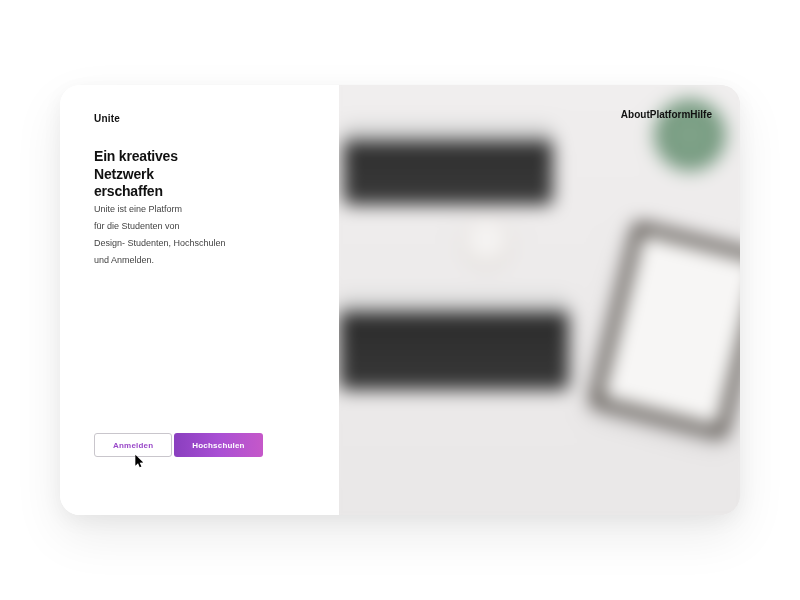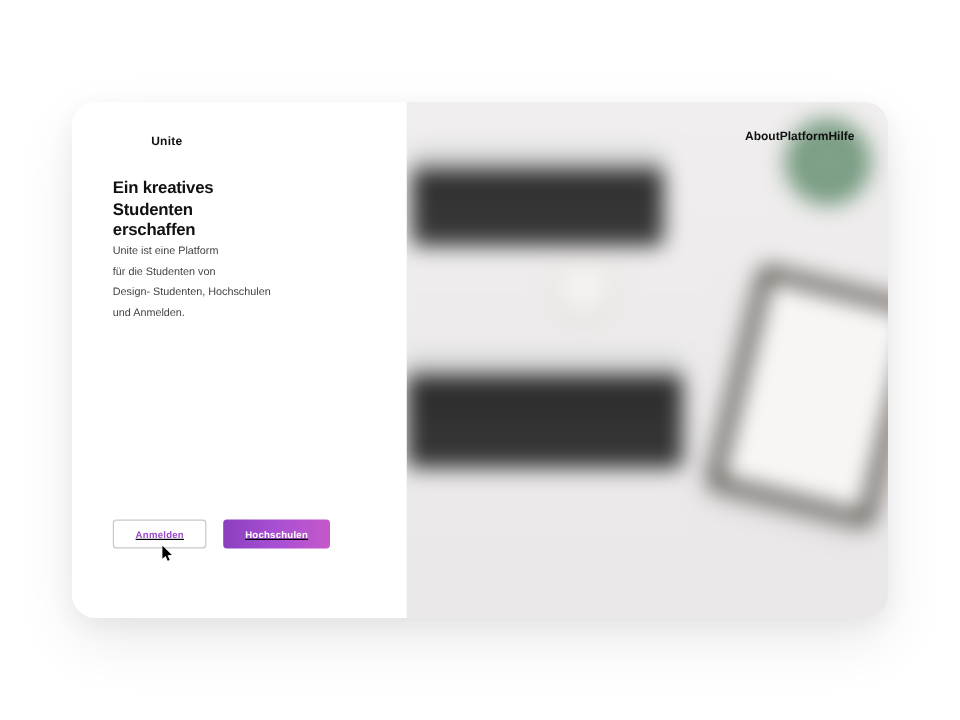--- a/index.html
+++ b/index.html
@@ -91,21 +91,20 @@
     color: #111;
     z-index: 5;
   }
   .nav a { cursor: pointer; }
 
   .logo {
     font-size: 10px;
     font-weight: 700;
     color: #111;
     letter-spacing: 0.2px;
-    margin-left: 32px;
   }
 
   .headline {
     margin-top: 24px;
     font-size: 14px;
     line-height: 1.25;
     font-weight: 700;
     color: #111;
     letter-spacing: -0.2px;
   }
@@ -115,23 +114,22 @@
     line-height: 1.9;
     color: #444;
     max-width: 200px;
   }
 
   .cta-row {
     position: absolute;
     left: 34px;
     bottom: 58px;
     display: flex;
-    gap: 14px;
+    gap: 2px;
     align-items: center;
-    text-decoration: underline;
   }
   .btn {
     font-size: 8px;
     font-weight: 600;
     height: 24px;
     padding: 0 18px;
     border-radius: 3px;
     display: inline-flex;
     align-items: center;
     justify-content: center;
@@ -161,21 +159,21 @@
 </head>
 <body>
 
 <div class="window">
 
   <div class="left-pane">
     <div class="logo">Unite</div>
 
     <h1 class="headline">
       <span>Ein kreatives</span><br>
-      <span>Studenten</span><br>
+      <span>Netzwerk</span><br>
       <span>erschaffen</span>
     </h1>
 
     <p class="subtext">
       <span>Unite ist eine Platform</span><br>
       <span>für die Studenten von</span><br>
       <span>Design- Studenten, Hochschulen</span><br>
       <span>und Anmelden.</span>
     </p>
 

